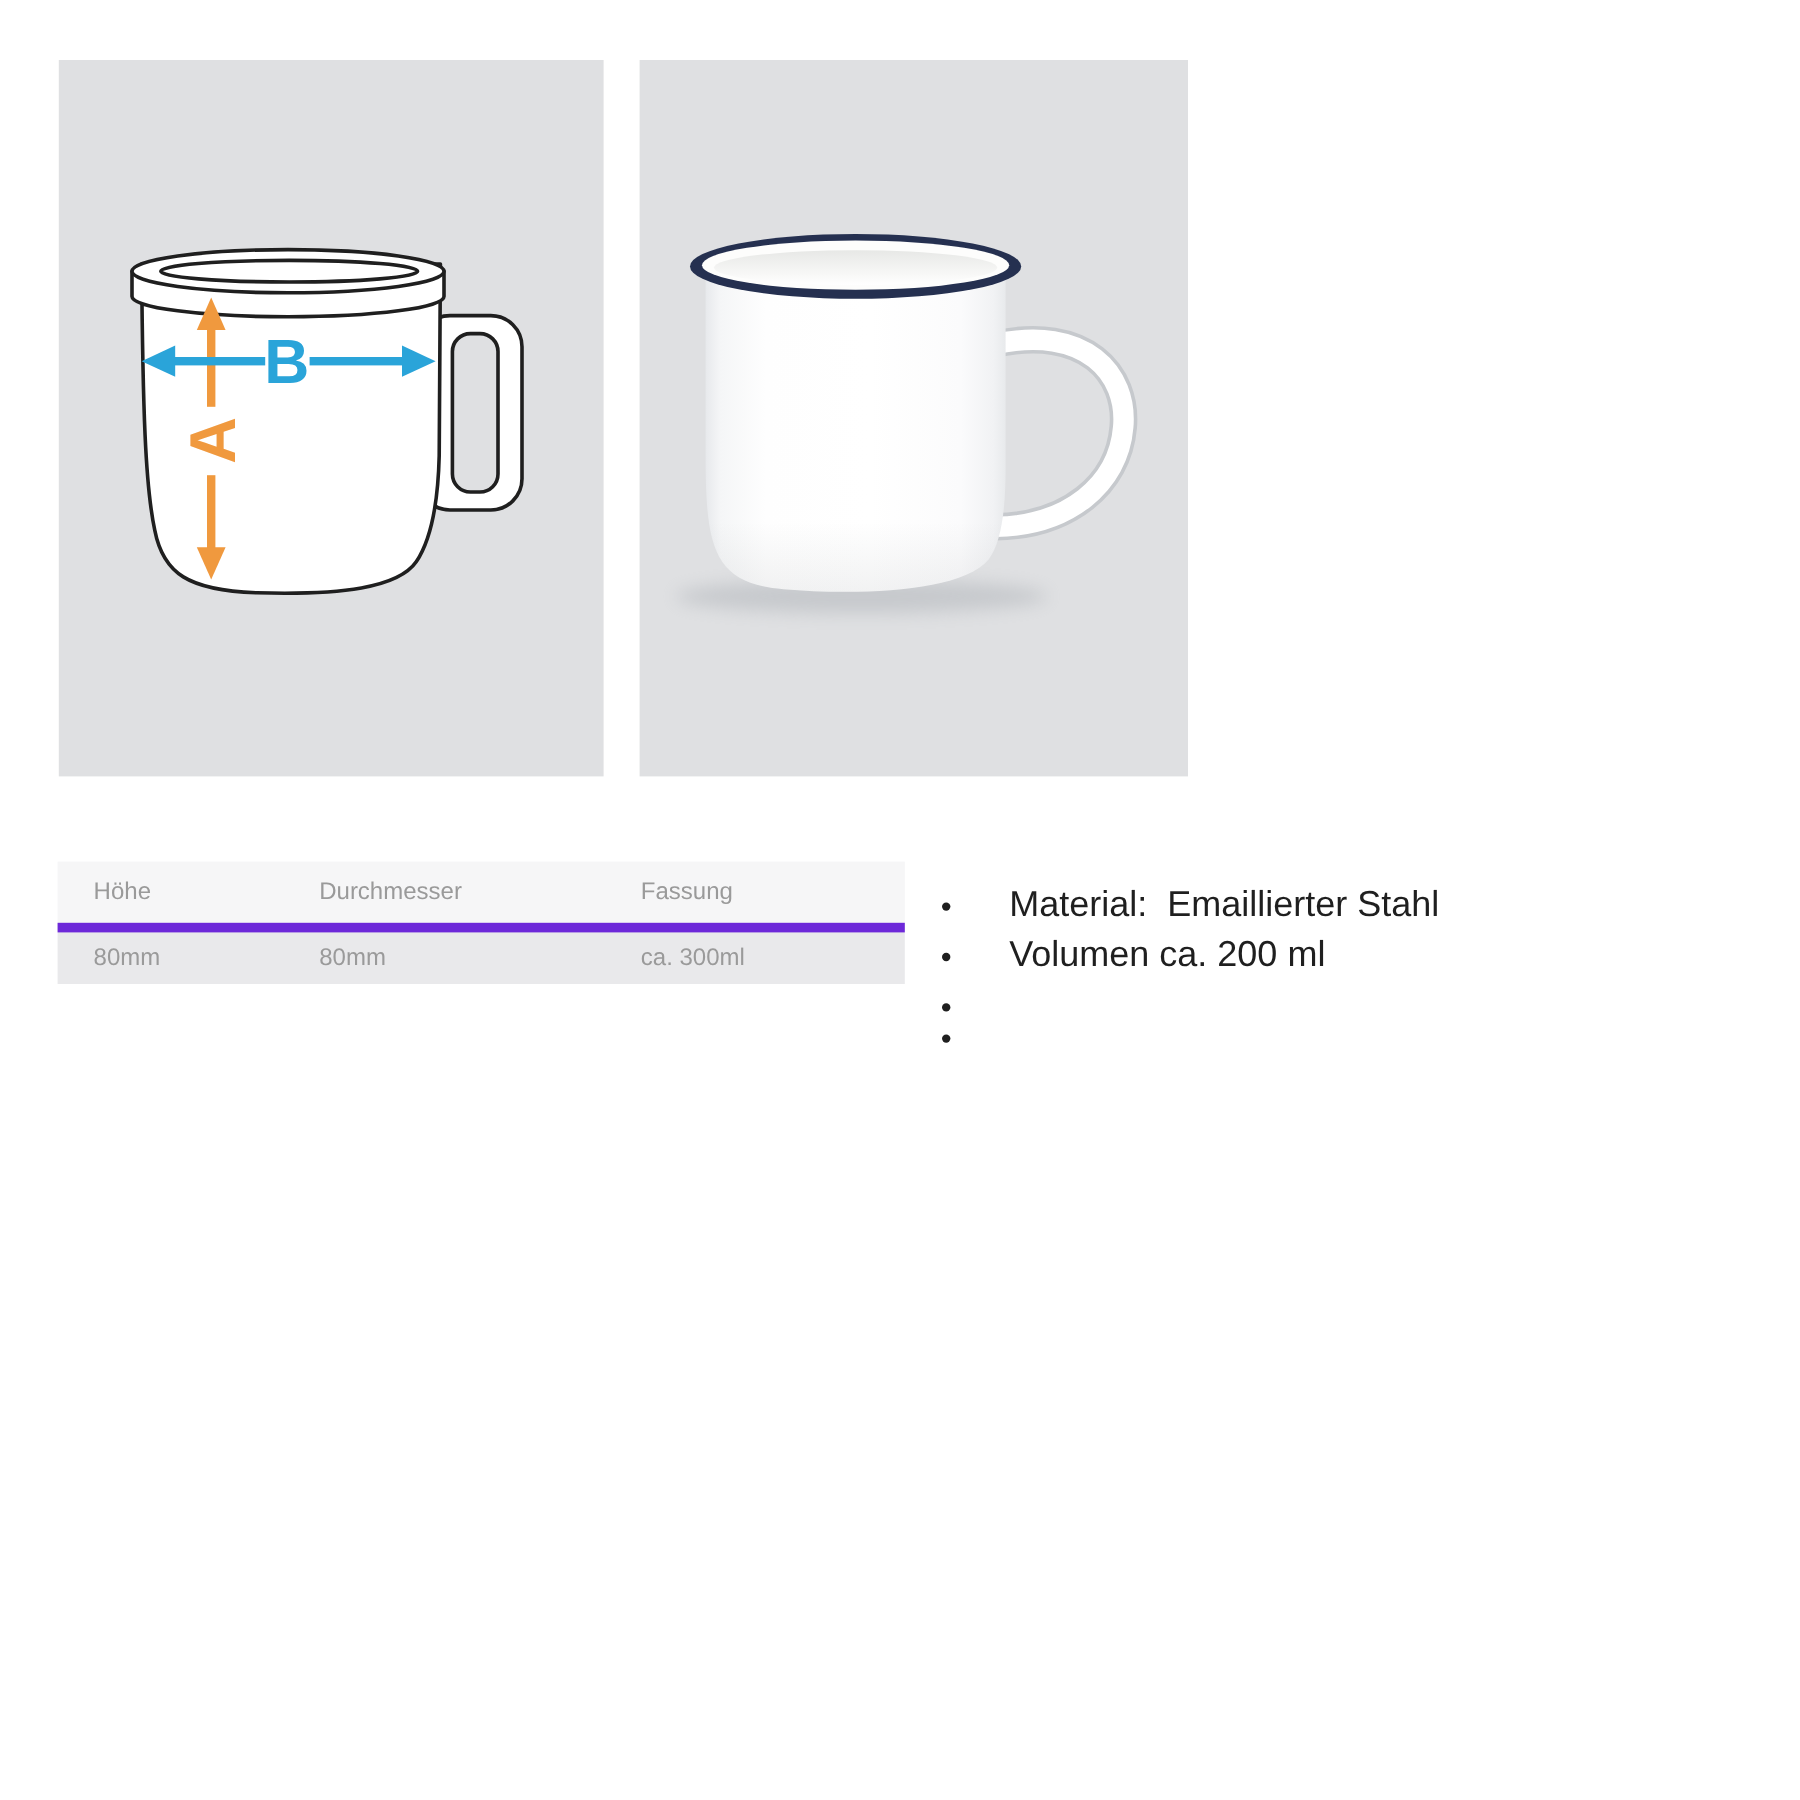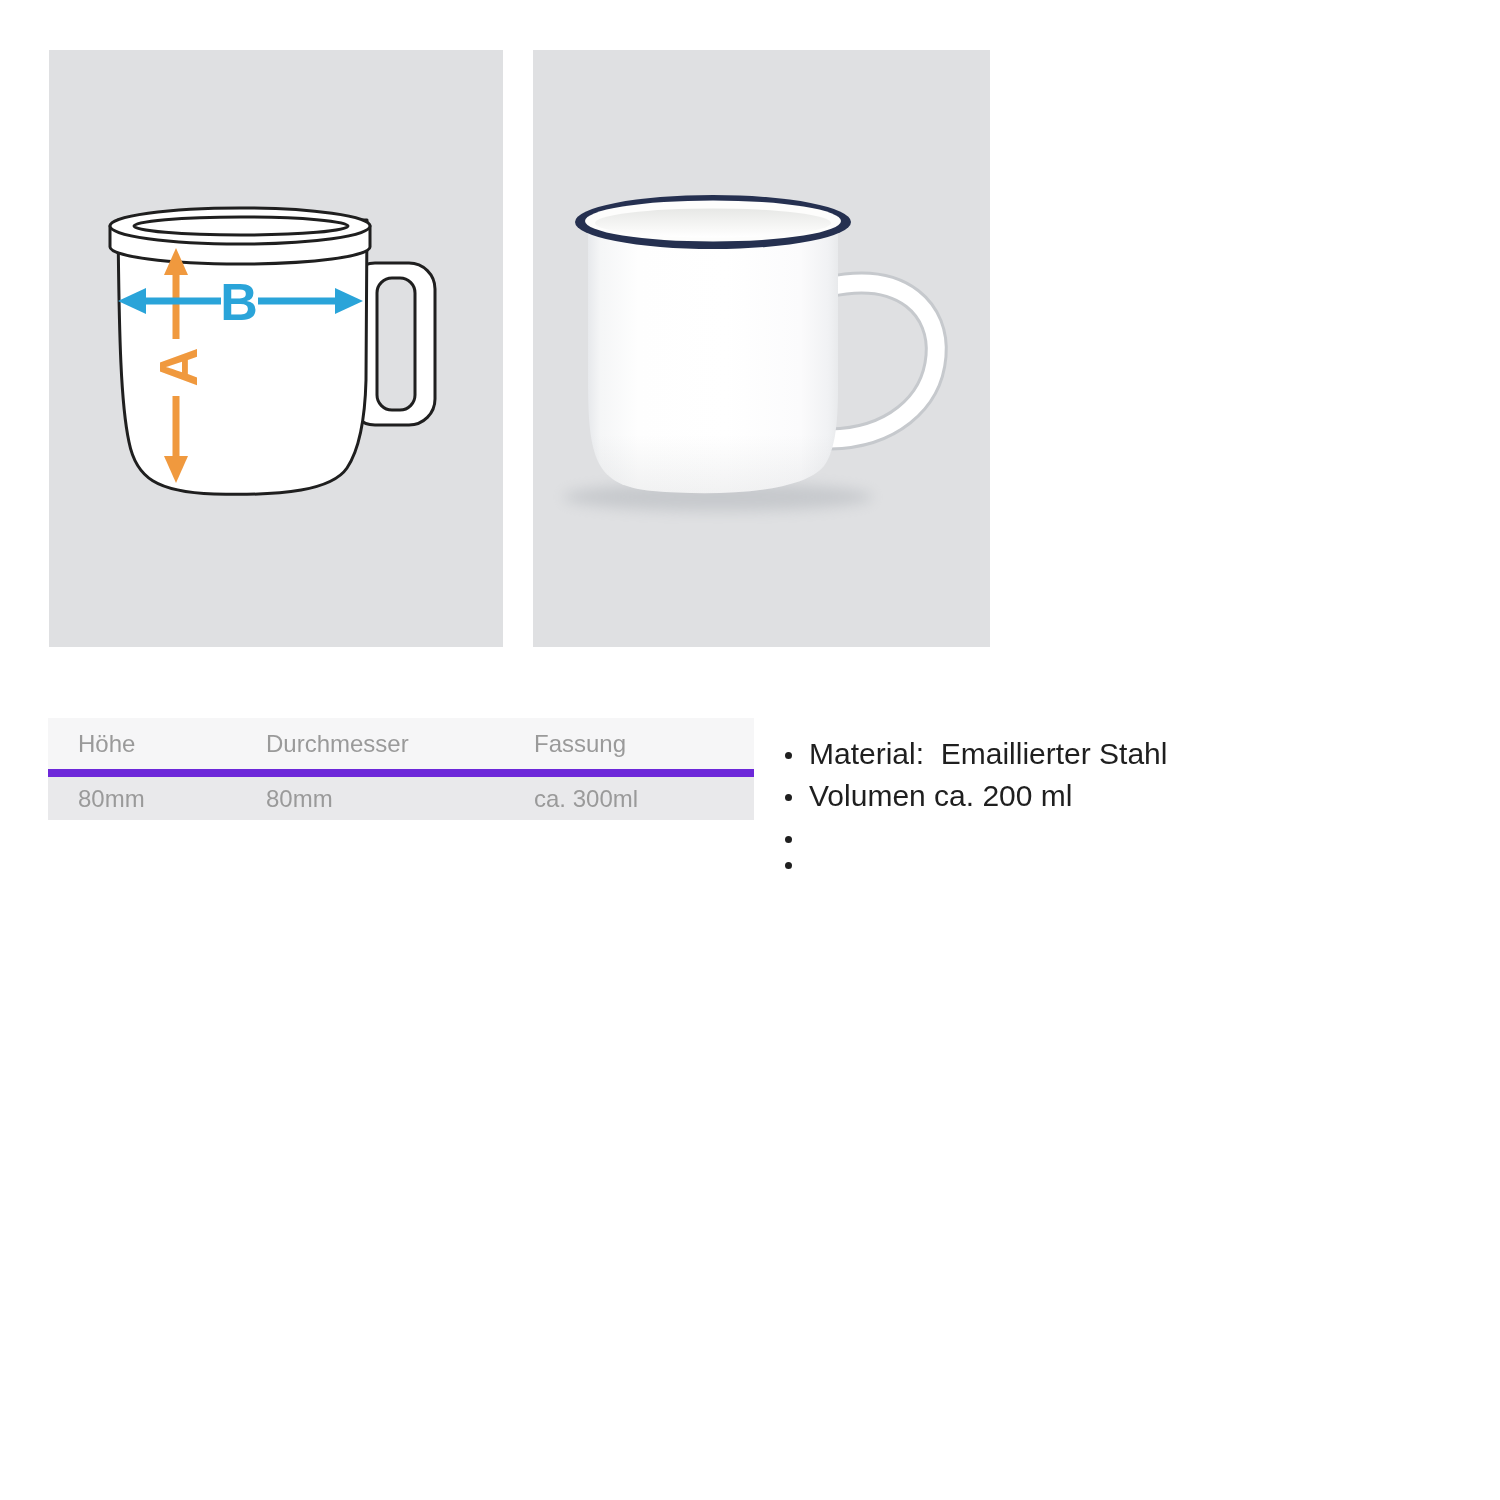--- a/index.html
+++ b/index.html
@@ -23,21 +23,21 @@
     stroke-linejoin:round; stroke-linecap:round;
   }
   .dim-label {
     font-family:"Liberation Sans", sans-serif;
     font-weight:bold;
   }
 
   
   .size-table {
     position:absolute; left:48px; top:718px; width:706px;
-    font-size:24px; color:#9a9a9a;
+    font-size:20px; color:#9a9a9a;
   }
   .size-row {
     display:grid; grid-template-columns:188px 268px 1fr;
     height:51px; align-items:center;
     box-sizing:border-box;
   }
   .size-row.header { background:#f6f6f7; }
   .size-row.values { background:#e9e9eb; border-top:8px solid #6d28d9; }
   .size-cell { padding-left:30px; white-space:pre-wrap; }
 
@@ -47,21 +47,21 @@
     color:#1f1f1f;
   }
   .description p {
     margin:0; font-size:31px; line-height:43px;
     white-space:pre-line;
   }
   .description ul {
     list-style:none; margin:25px 0 0 0; padding:0;
     font-size:30px;
   }
-  .description li { display:flex; line-height:42px; }
+  .description li { display:flex; line-height:42px;gap:32px; }
   .bullet-dot {
     flex:0 0 auto; width:7px; height:7px; border-radius:50%;
     background:#1f1f1f; margin:19px 17px 0 3px;
   }
   .bullet-text { white-space:pre-wrap; }
 </style>
 </head>
 <body>
 
 <div class="panel" id="panel-diagram">

